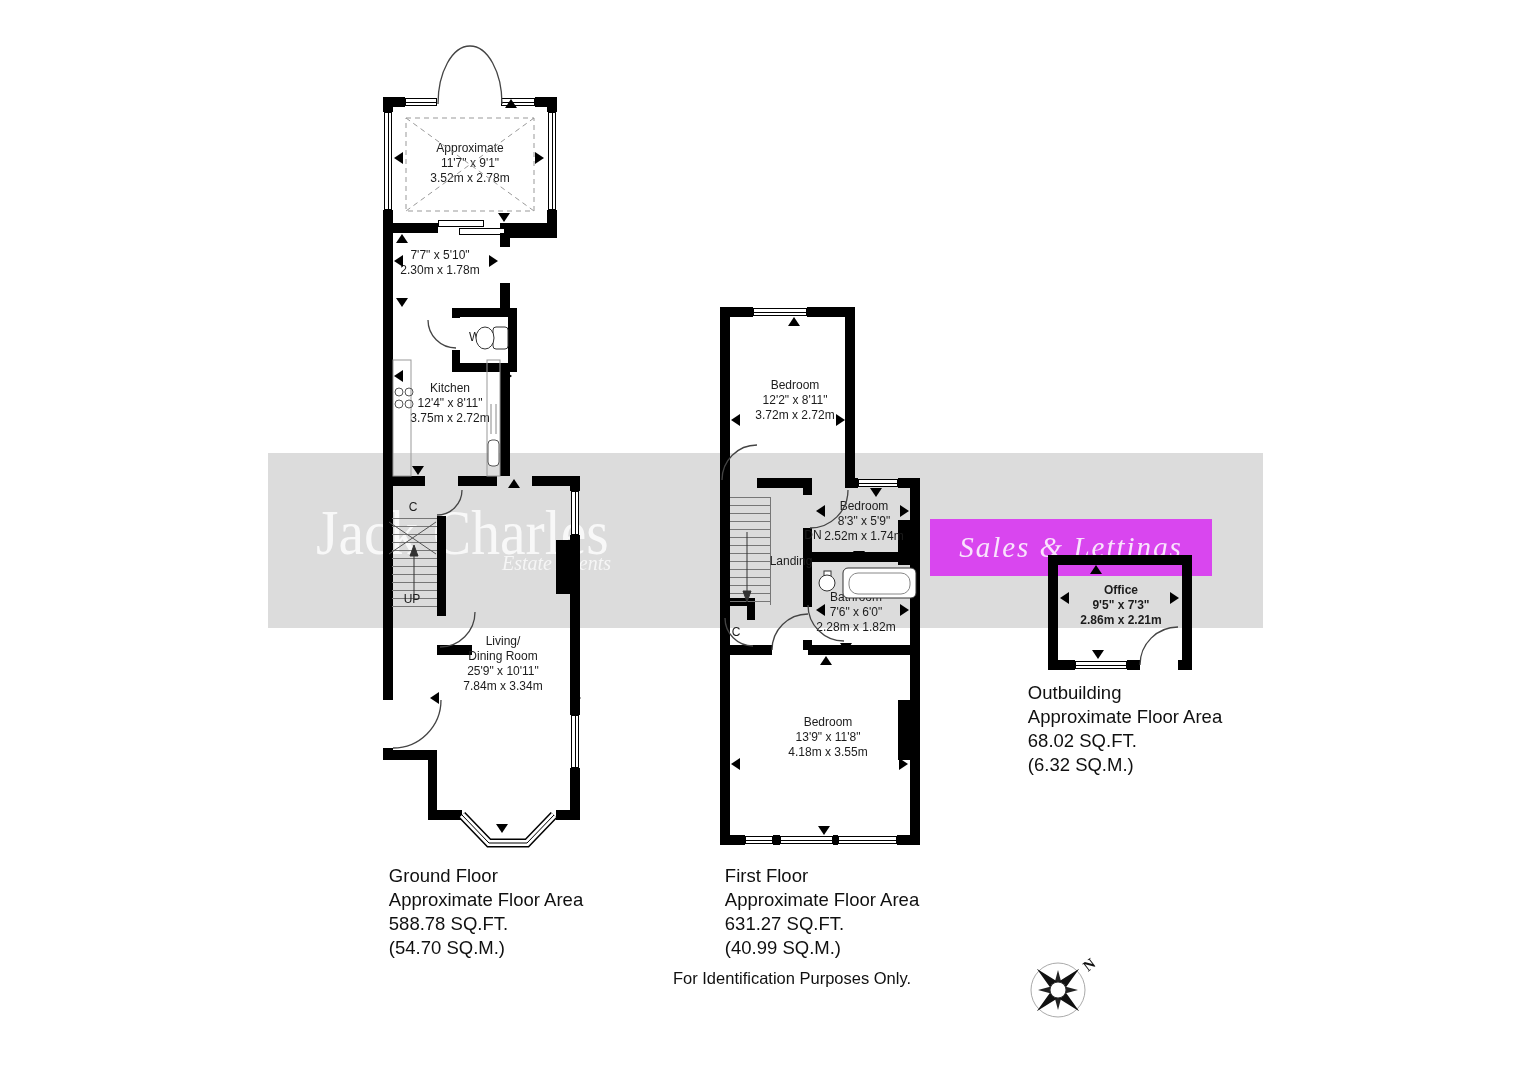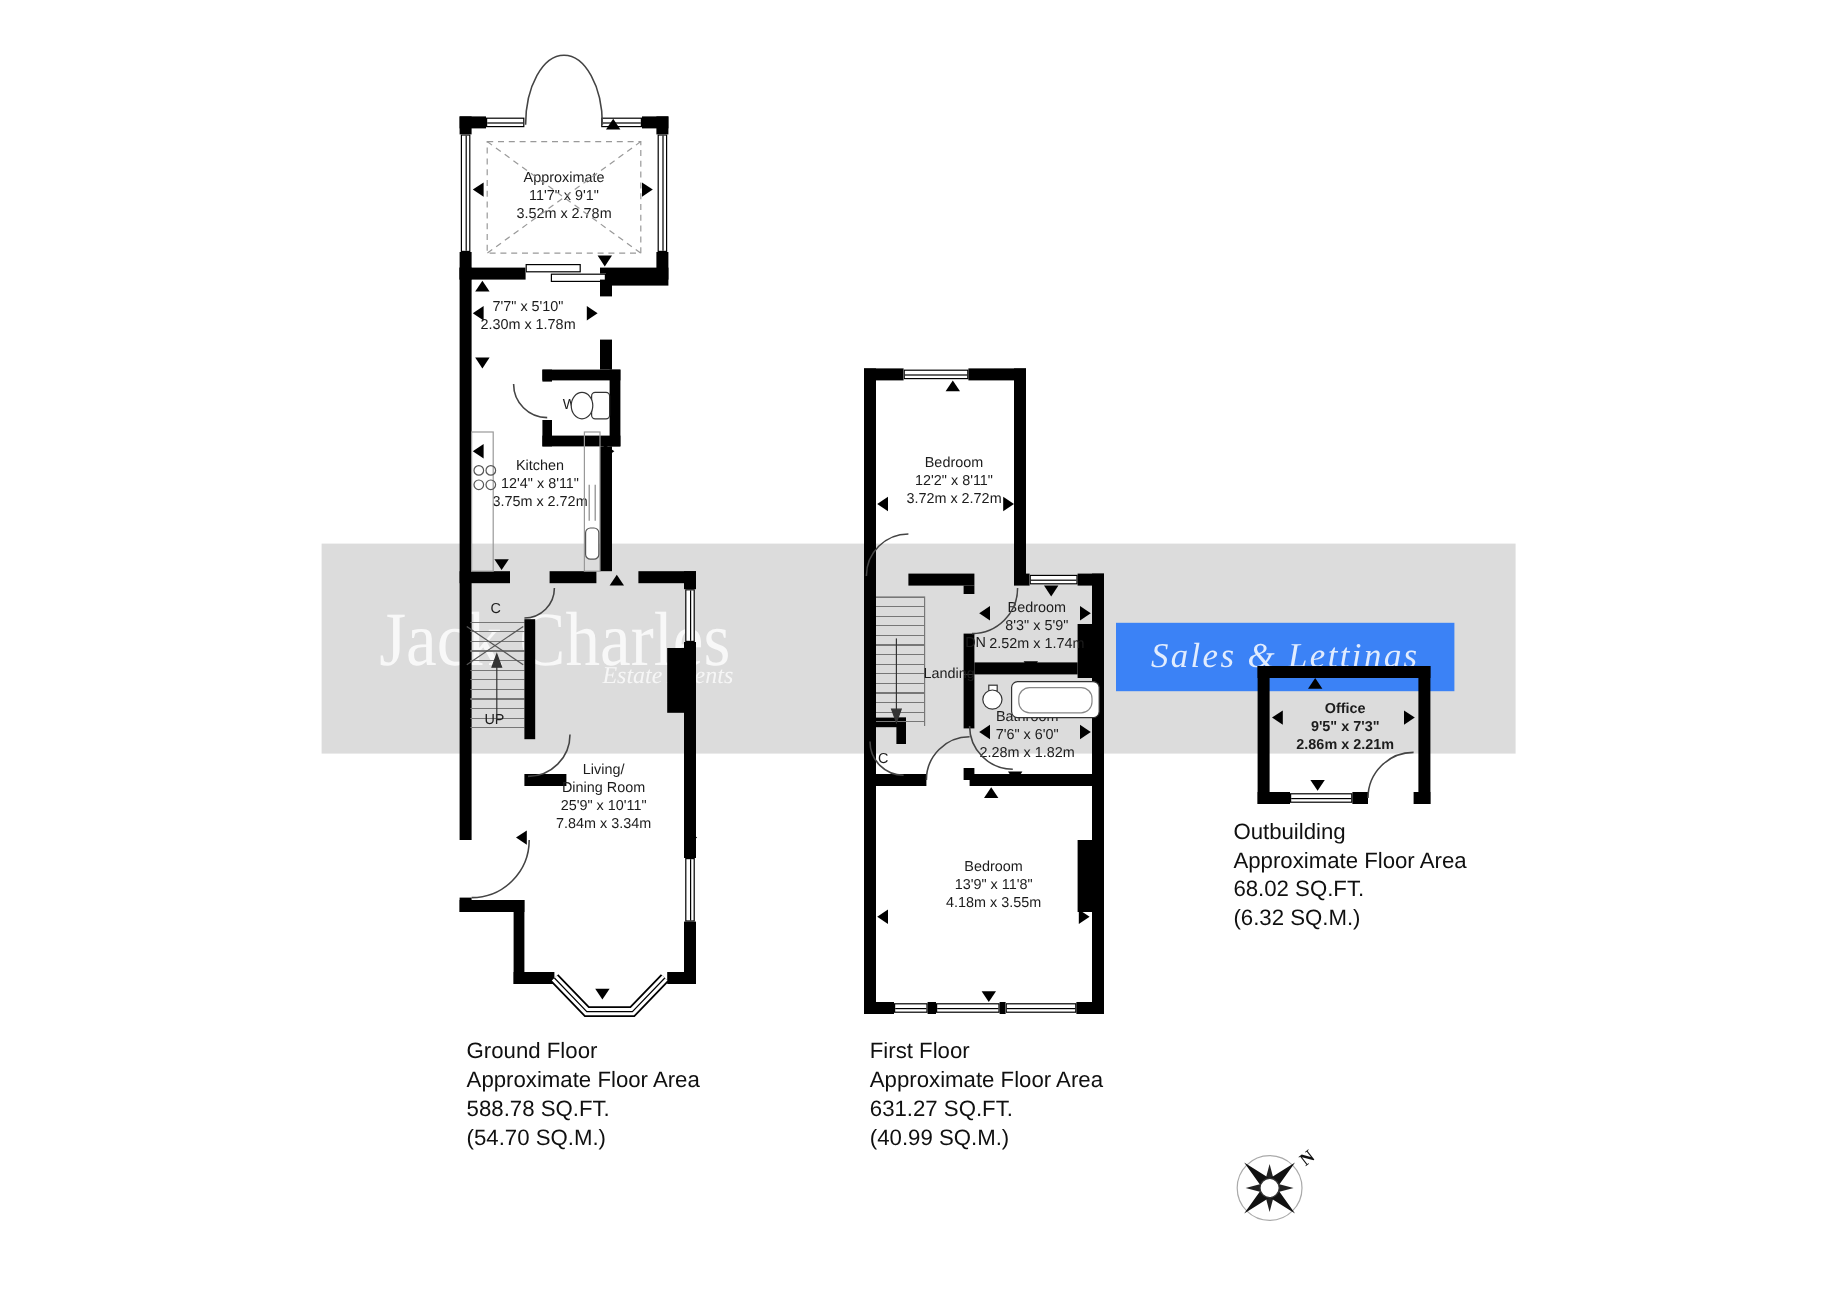--- a/index.html
+++ b/index.html
@@ -34,21 +34,21 @@
                font-family:"Liberation Serif",serif;font-style:italic;font-size:29px;
                letter-spacing:2px;color:rgba(255,255,255,0.85);white-space:nowrap;}
   svg.overlay{position:absolute;left:0;top:0;pointer-events:none;}
 </style>
 </head>
 <body>
 
 <div id="canvas">
 
   <div class="band" style="left: 268px; top: 453px; width: 995px; height: 175px; background: rgb(220, 220, 220);"></div>
-  <div class="band" style="left: 930px; top: 519px; width: 282px; height: 57px; background: #3b82f6;">
+  <div class="band" style="left: 930px; top: 519px; width: 282px; height: 57px; background: #d946ef;">
     <div class="banner-text">Sales &amp; Lettings</div>
   </div>
   <div class="wm-name">Jack Charles</div>
   <div class="wm-tag">Estate Agents</div>
 
   <div>
 
     <div class="wall" style="left:383px;top:97px;width:22px;height:10px"></div>
     <div class="wall" style="left:535px;top:97px;width:22px;height:10px"></div>
     <div class="wall" style="left:383px;top:97px;width:10px;height:15px"></div>
@@ -245,20 +245,21 @@
     <div class="td" style="left:1092px;top:650px"></div>
     <div class="cap" style="left:1125px;top:681px;">
       <div>Outbuilding</div>
       <div>Approximate Floor Area</div>
       <div>68.02 SQ.FT.</div>
       <div>(6.32 SQ.M.)</div>
     </div>
   </div>
 
   <div class="footer" style="left:792px;top:966px;">
+    <div>For Identification Purposes Only.</div>
   </div>
 
   <svg class="overlay" width="1528" height="1080" viewBox="0 0 1528 1080">
 
     <g stroke="#999" stroke-dasharray="5,4" fill="none">
       <rect x="406" y="118" width="128" height="93"></rect>
       <line x1="406" y1="118" x2="534" y2="211"></line>
       <line x1="534" y1="118" x2="406" y2="211"></line>
     </g>
 

